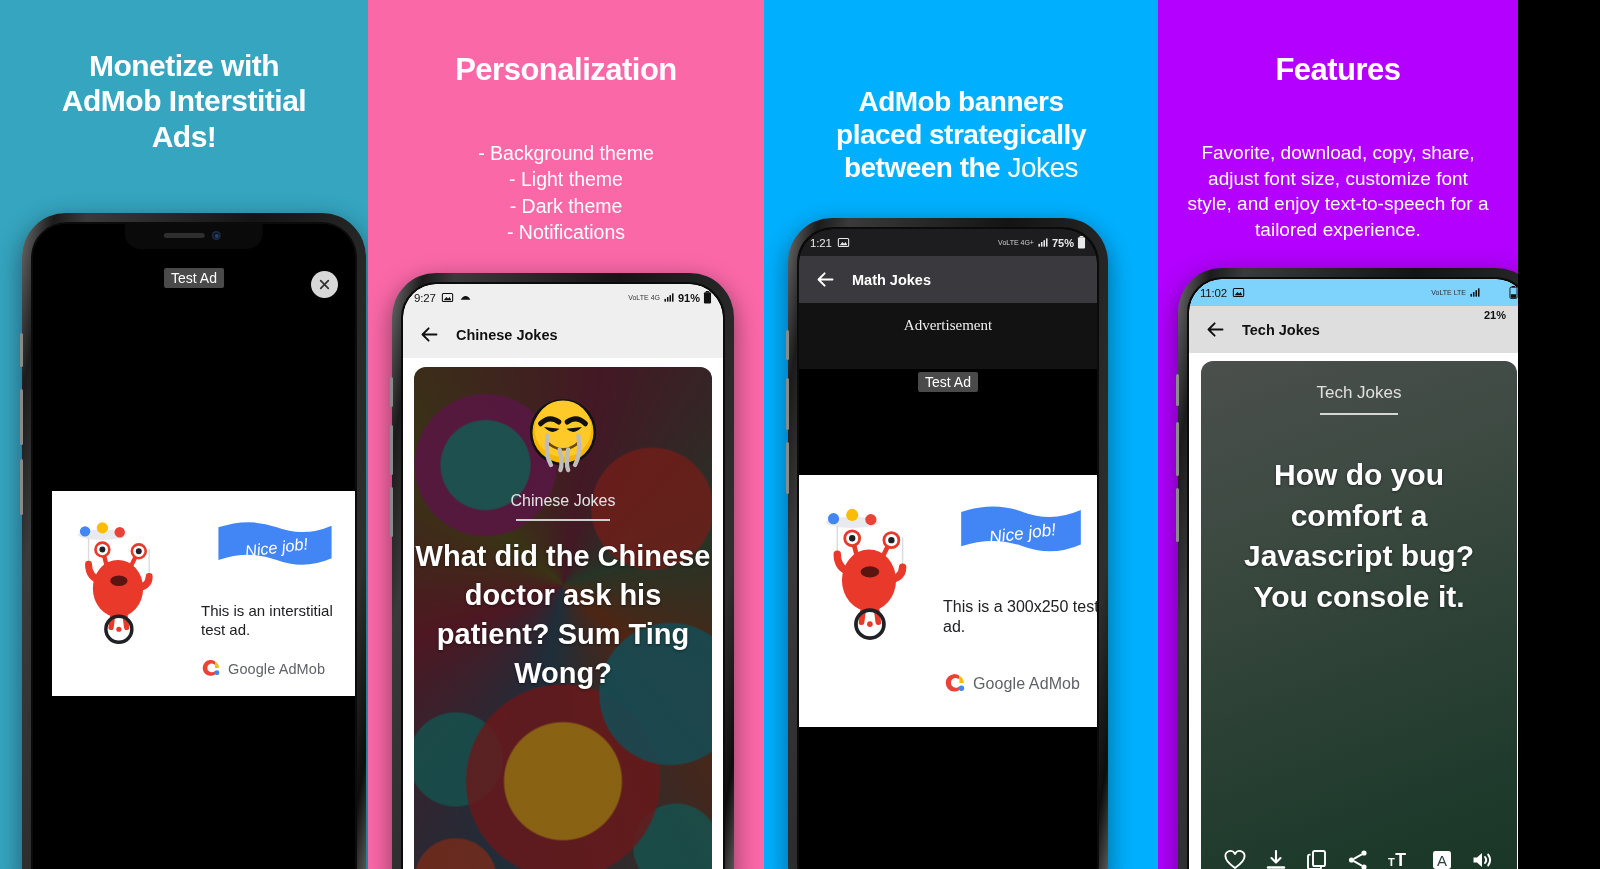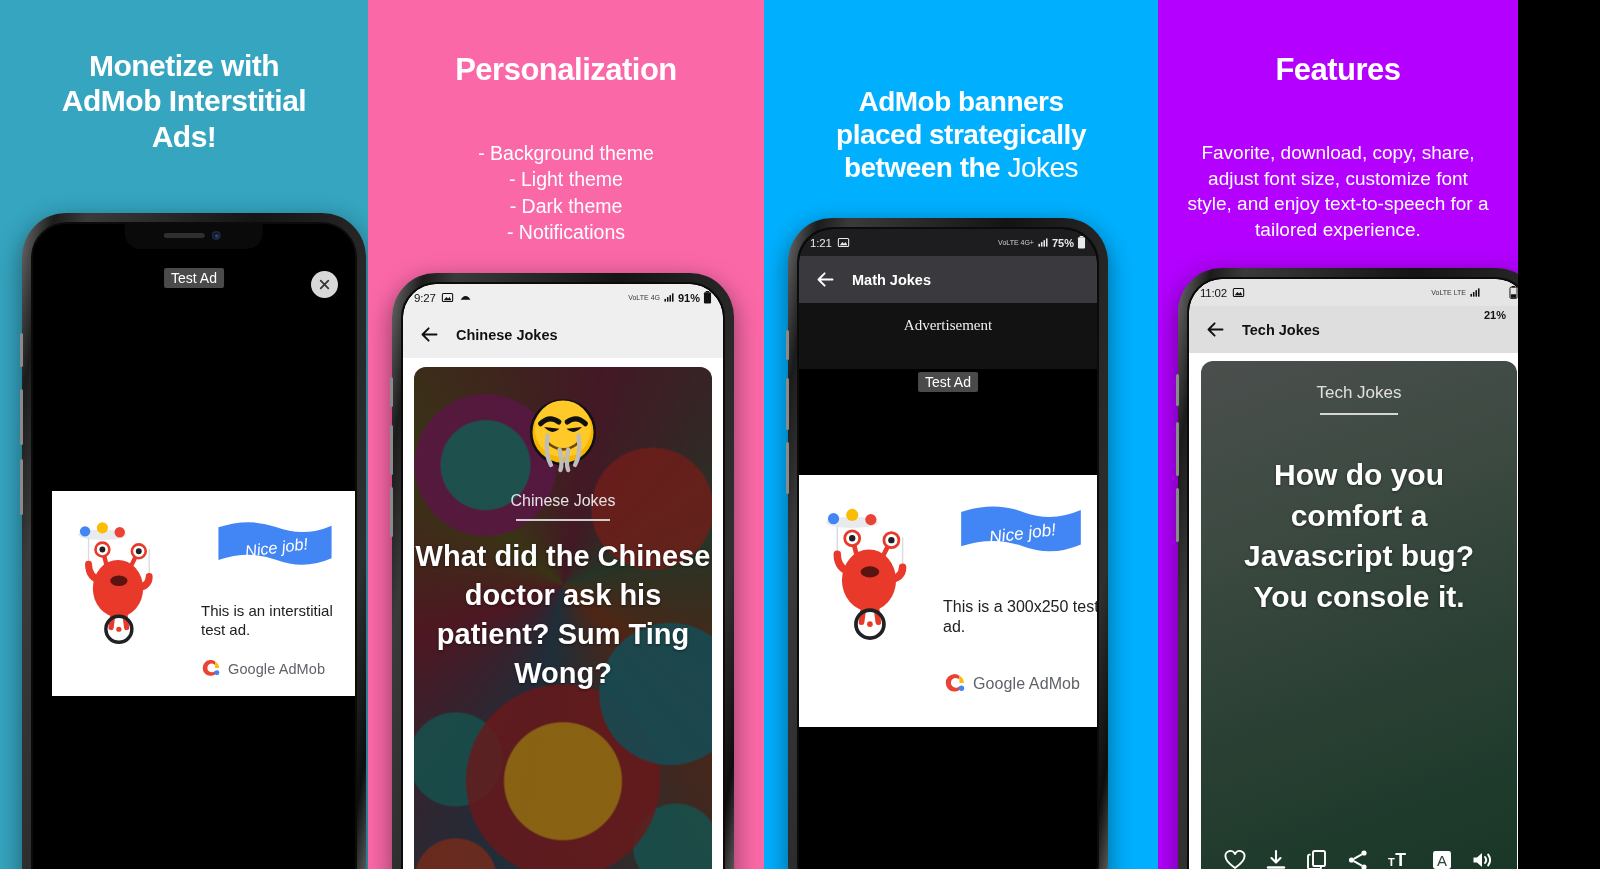--- a/index.html
+++ b/index.html
@@ -392,21 +392,21 @@
       <div class="side-btn" style="top:106px;height:32px;"></div>
       <div class="side-btn" style="top:154px;height:54px;"></div>
       <div class="side-btn" style="top:220px;height:54px;"></div>
       <div class="phone-inner">
         <div class="screen" style="background:#fff;">
           <div class="notch">
             <div class="speaker"></div>
             <div class="cam"></div>
           </div>
 
-          <div class="statusbar" style="background:#e5e5e5;color:#111;">
+          <div class="statusbar" style="background:#7dd3fc;color:#111;">
             <div class="sb-left">
               <span class="sb-time">11:02</span>
               <svg width="13" height="13" viewBox="0 0 24 24">
                 <rect x="2.5" y="4.5" width="19" height="15" rx="2" fill="none" stroke="#111" stroke-width="2"></rect>
                 <path d="M5 17 L10 11 L13 14.5 L16 11 L19 17 Z" fill="#111"></path>
               </svg>
             </div>
             <div class="sb-right">
               <span style="font-size:7px;line-height:1;opacity:.85;">VoLTE LTE</span>
               <svg width="12" height="11" viewBox="0 0 24 24">

